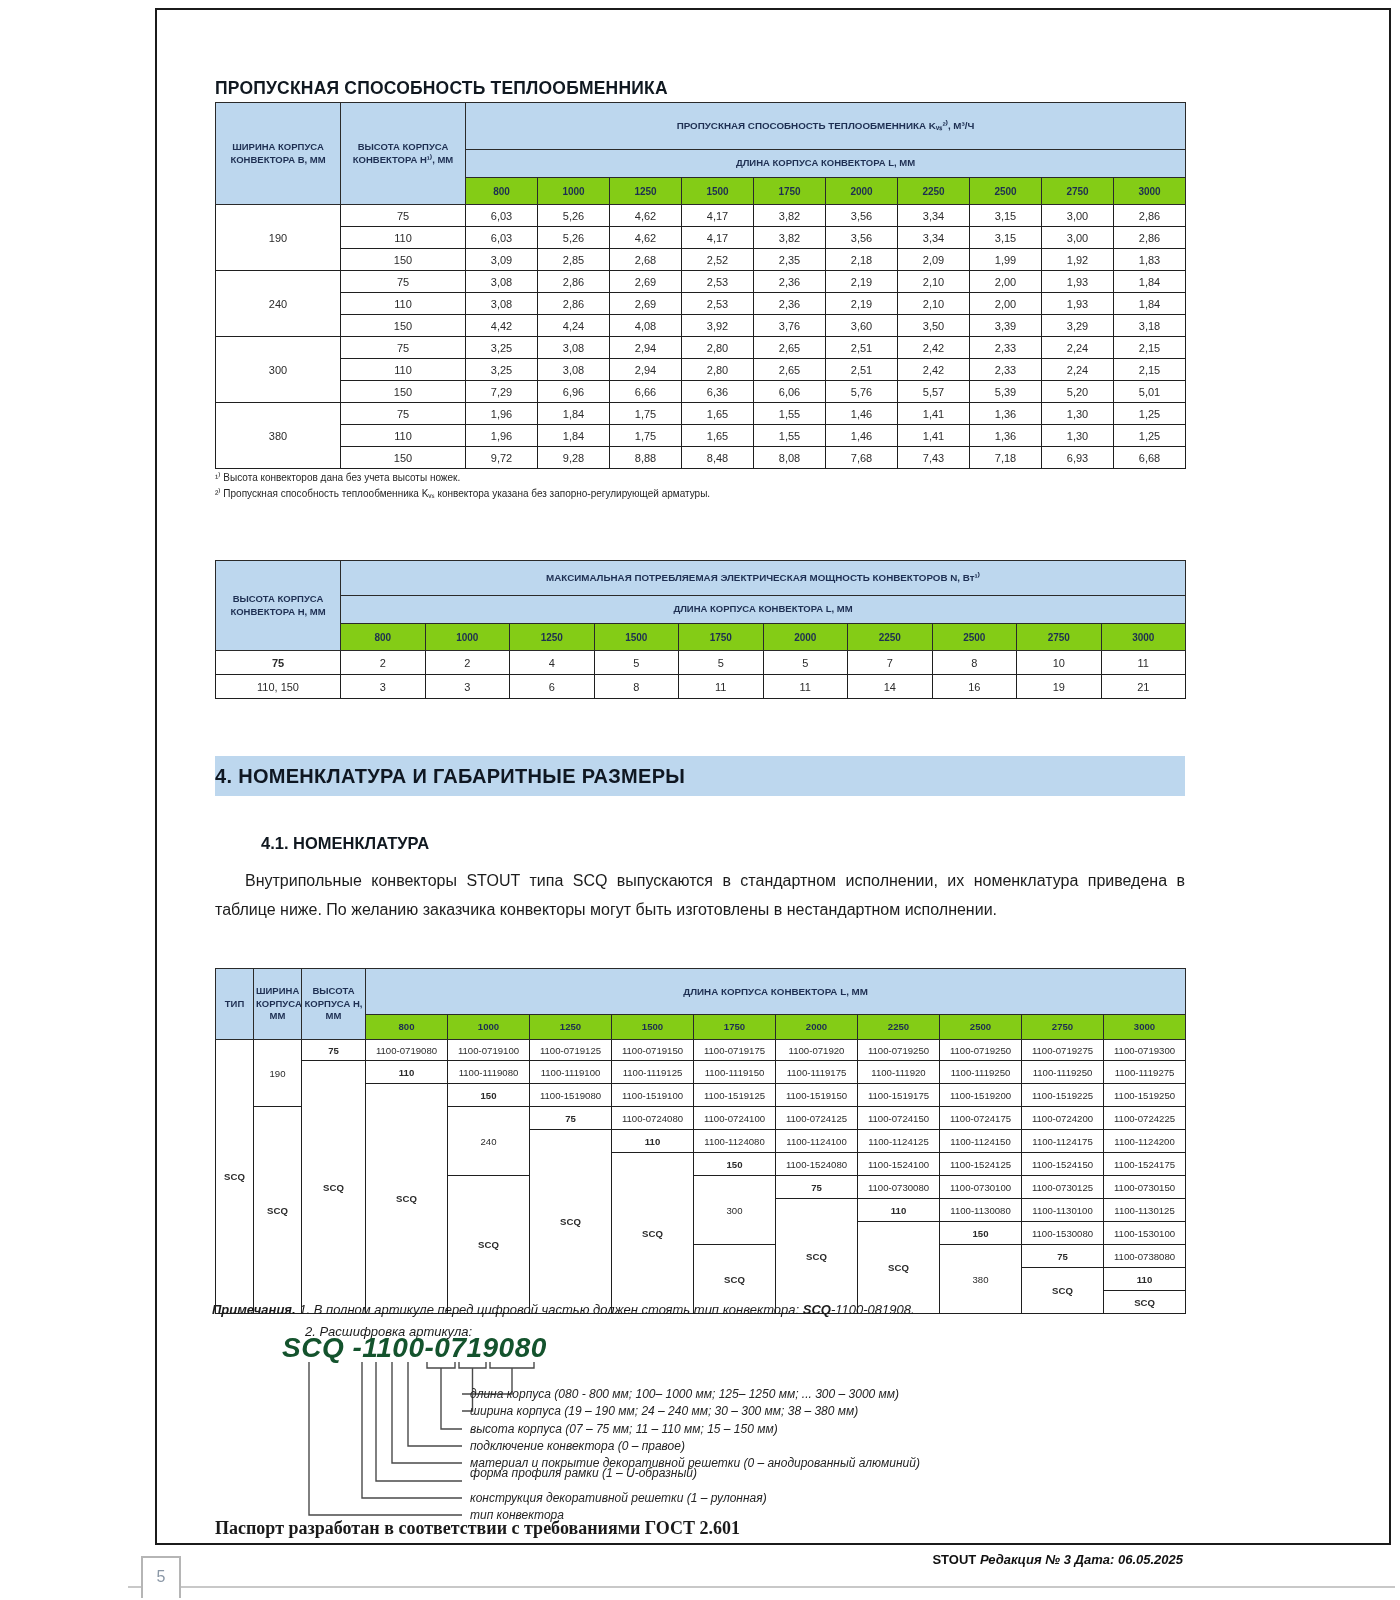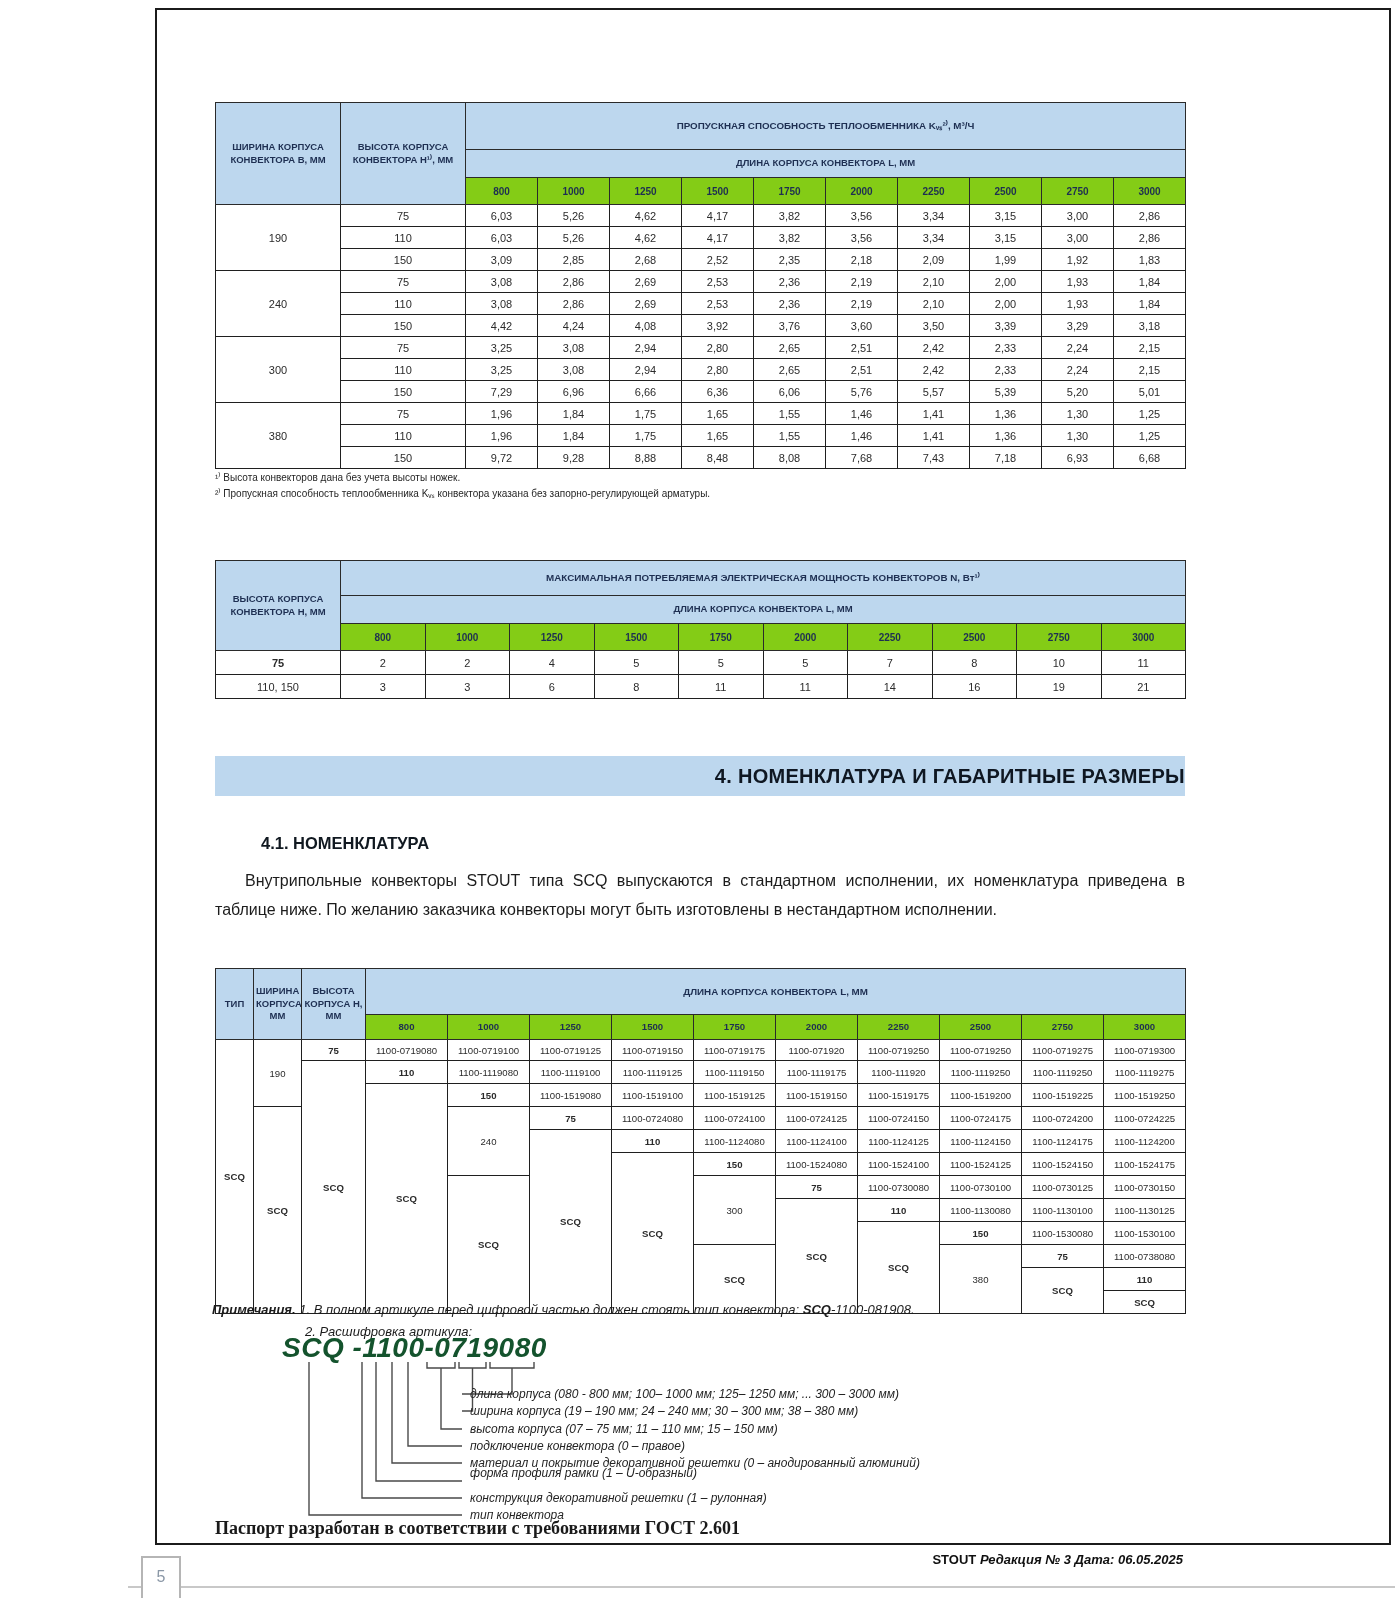--- a/index.html
+++ b/index.html
@@ -27,21 +27,21 @@
   table.flow td{font-size:11px;height:21px;color:#2b2b2b;border:1.4px solid #1f1f1f;}
   table.flow th{border:1px solid #2a2a2a;}
   table.power td{font-size:11px;height:23px;border:1.4px solid #1f1f1f;}
   table.nomen td{font-size:9.6px;height:20px;border:1.2px solid #1f1f1f;}
   table.nomen th.len{font-size:9.6px;height:24px;}
   td.hbold{font-weight:bold;}
   .footnote{font-size:10px;color:#1f1f1f;white-space:nowrap;}
   
   .banner{
     background:#bdd7ee;color:#0f1722;font-weight:bold;font-size:20px;
-    text-align:right;line-height:40px;letter-spacing:.3px;
+    text-align:left;line-height:40px;letter-spacing:.3px;
   }
   .subhead{font-weight:bold;font-size:16.5px;color:#101820;}
   .para{
     font-size:16px;line-height:29px;text-align:justify;text-indent:30px;color:#1c1c1c;
   }
   .noteline{font-style:italic;font-size:13px;color:#1c1c1c;white-space:nowrap;}
   .noteline b{font-style:italic;}
   .article{
     font-weight:bold;font-style:italic;font-size:28px;color:#14532d;letter-spacing:.5px;white-space:nowrap;text-align:right;
   }
@@ -60,20 +60,21 @@
   .page-tab{
     box-sizing:border-box;border:2px solid #b5b5b5;border-bottom:none;
     color:#8a97a6;font-size:16px;text-align:center;padding-top:10px;background:#fff;
   }
 </style>
 </head>
 <body>
 
 <div class="page">
 
+  <div class="abs sec-title" style="left:58px;top:68px;">ПРОПУСКНАЯ СПОСОБНОСТЬ ТЕПЛООБМЕННИКА</div>
 
   <table class="dtable flow" style="left:58px;top:92px;width:970px;">
     <colgroup>
       <col style="width:125px">
         <col style="width:125px">
       <col style="width:72px">
         <col style="width:72px">
         <col style="width:72px">
         <col style="width:72px">
         <col style="width:72px">

